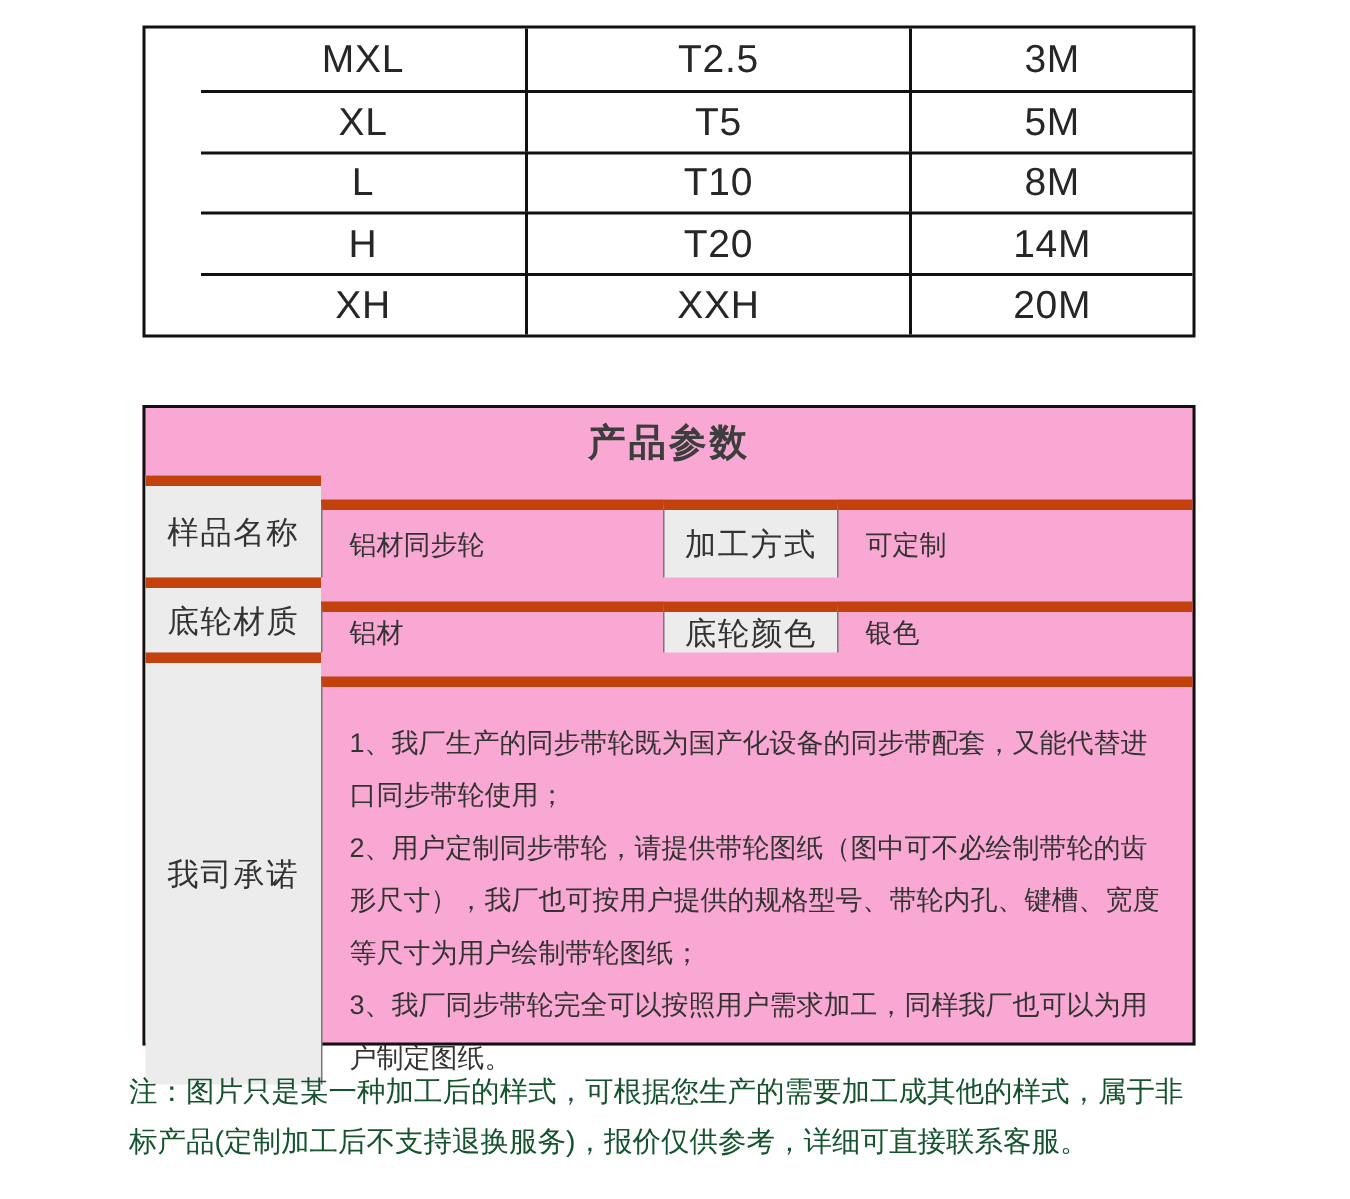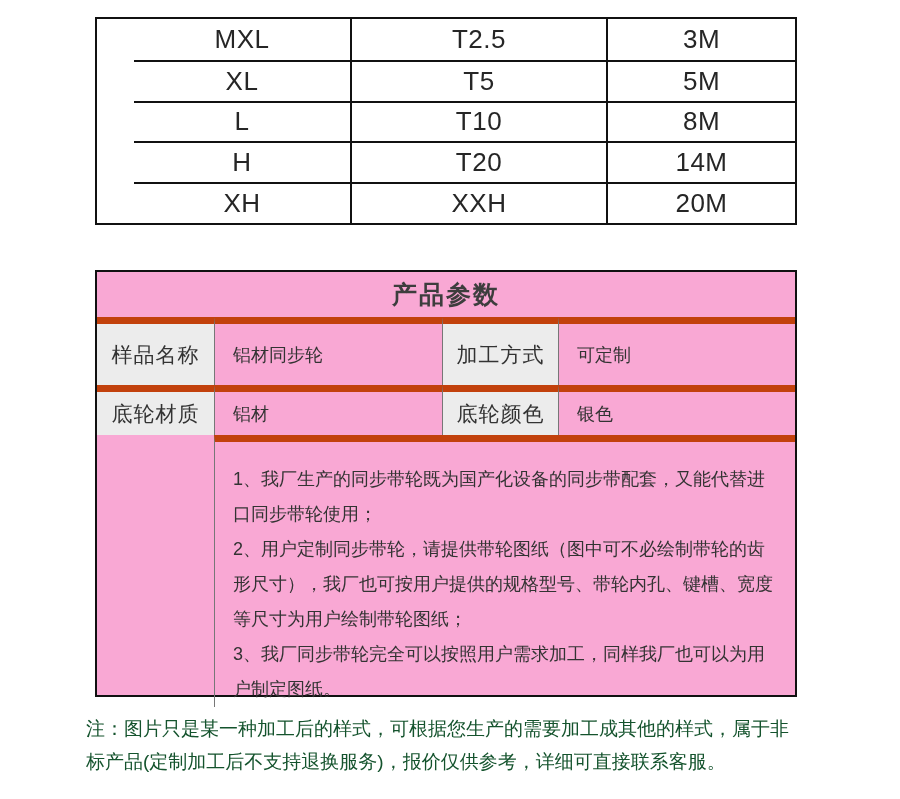--- a/index.html
+++ b/index.html
@@ -56,21 +56,21 @@
     font-size: 25px;
     font-weight: 700;
     color: #3d3d3d;
     letter-spacing: 2px;
   }
   .pcell {
     border-top: 7px solid #c2410c;
     display: flex;
     align-items: center;
   }
-  .pcell.vline { border-left: 1px solid #777; }
+  .pcell.vline { border-left: 1px solid #777; margin-top: 16px; }
   .plabel {
     background: #ececec;
     justify-content: center;
     font-size: 21px;
     color: #333;
     letter-spacing: 1px;
   }
   .pvalue {
     padding-left: 18px;
     font-size: 18px;
@@ -127,20 +127,21 @@
   <div class="pcell plabel">样品名称</div>
   <div class="pcell pvalue vline">铝材同步轮</div>
   <div class="pcell plabel vline">加工方式</div>
   <div class="pcell pvalue vline">可定制</div>
 
   <div class="pcell plabel">底轮材质</div>
   <div class="pcell pvalue vline">铝材</div>
   <div class="pcell plabel vline">底轮颜色</div>
   <div class="pcell pvalue vline">银色</div>
 
+  <div class="pcell plabel" style="grid-column: 1 / 2;">我司承诺</div>
   <div class="pcell promise-text vline" style="grid-column: 2 / 5;">
     <div>1、我厂生产的同步带轮既为国产化设备的同步带配套，又能代替进口同步带轮使用；</div>
     <div>2、用户定制同步带轮，请提供带轮图纸（图中可不必绘制带轮的齿形尺寸），我厂也可按用户提供的规格型号、带轮内孔、键槽、宽度等尺寸为用户绘制带轮图纸；</div>
     <div>3、我厂同步带轮完全可以按照用户需求加工，同样我厂也可以为用户制定图纸。</div>
   </div>
 </div>
 
 <div class="page-note">注：图片只是某一种加工后的样式，可根据您生产的需要加工成其他的样式，属于非标产品(定制加工后不支持退换服务)，报价仅供参考，详细可直接联系客服。</div>
 
 </body></html>

